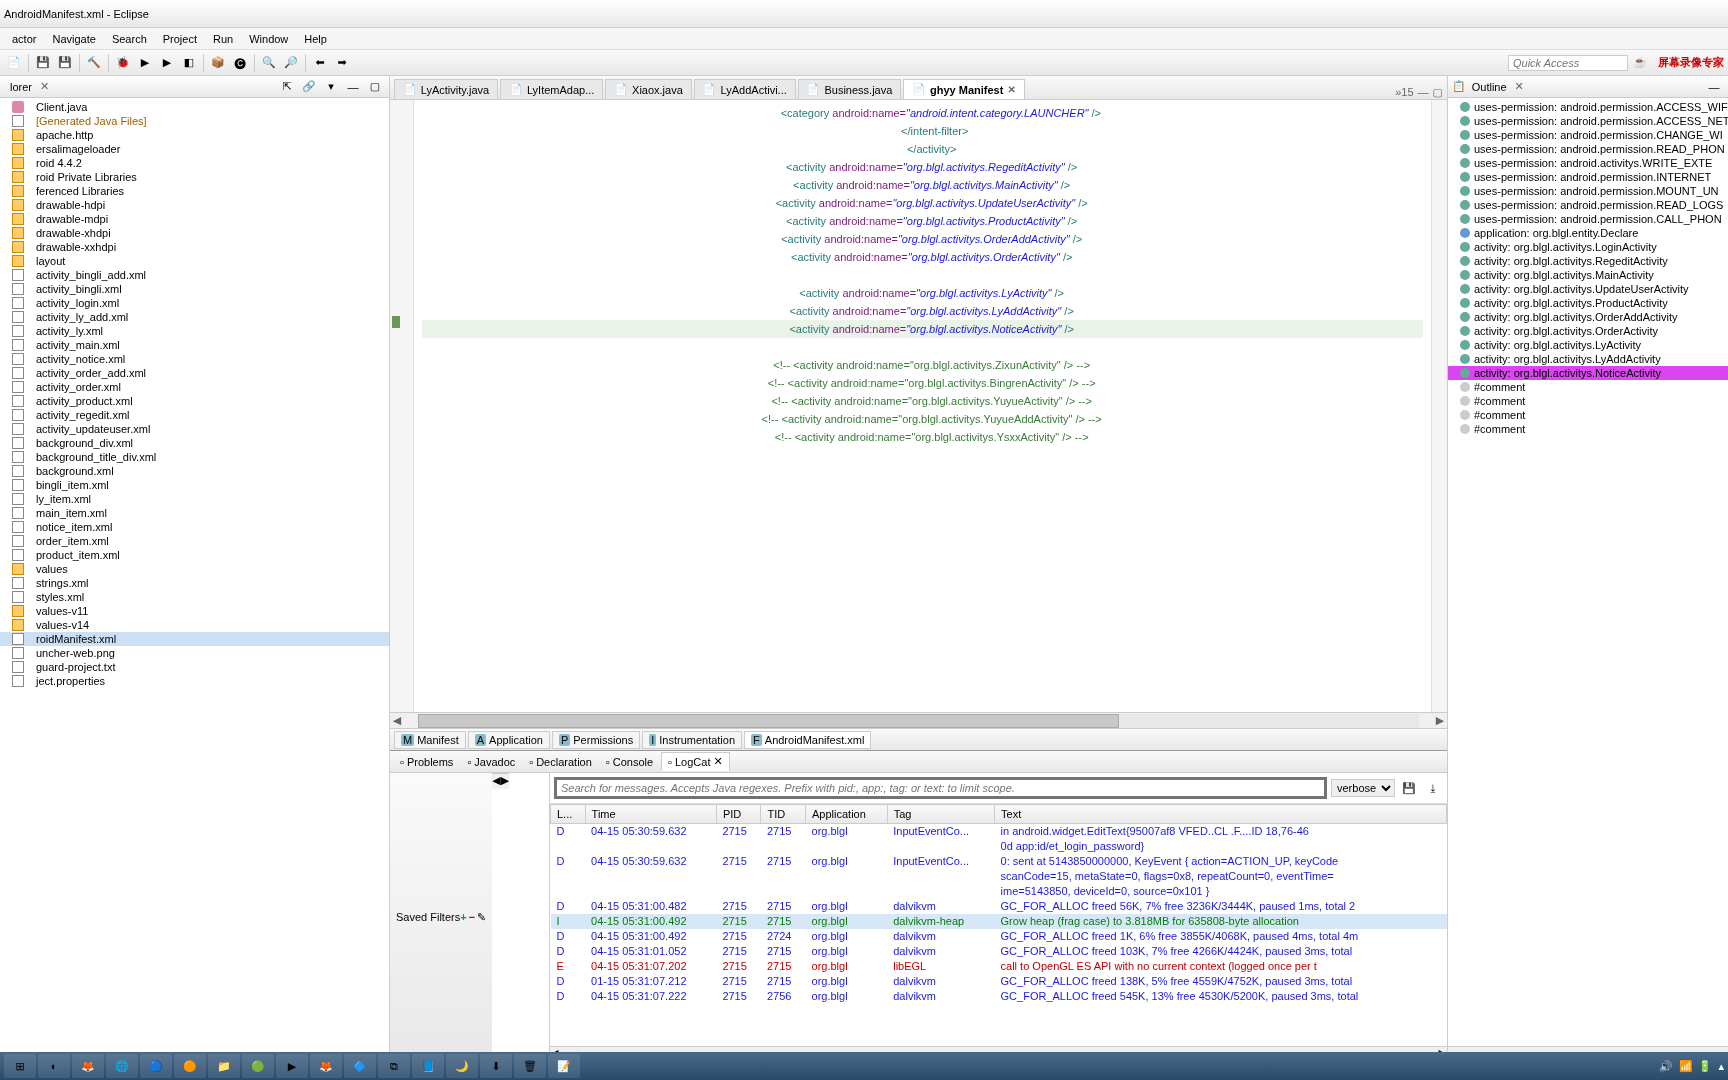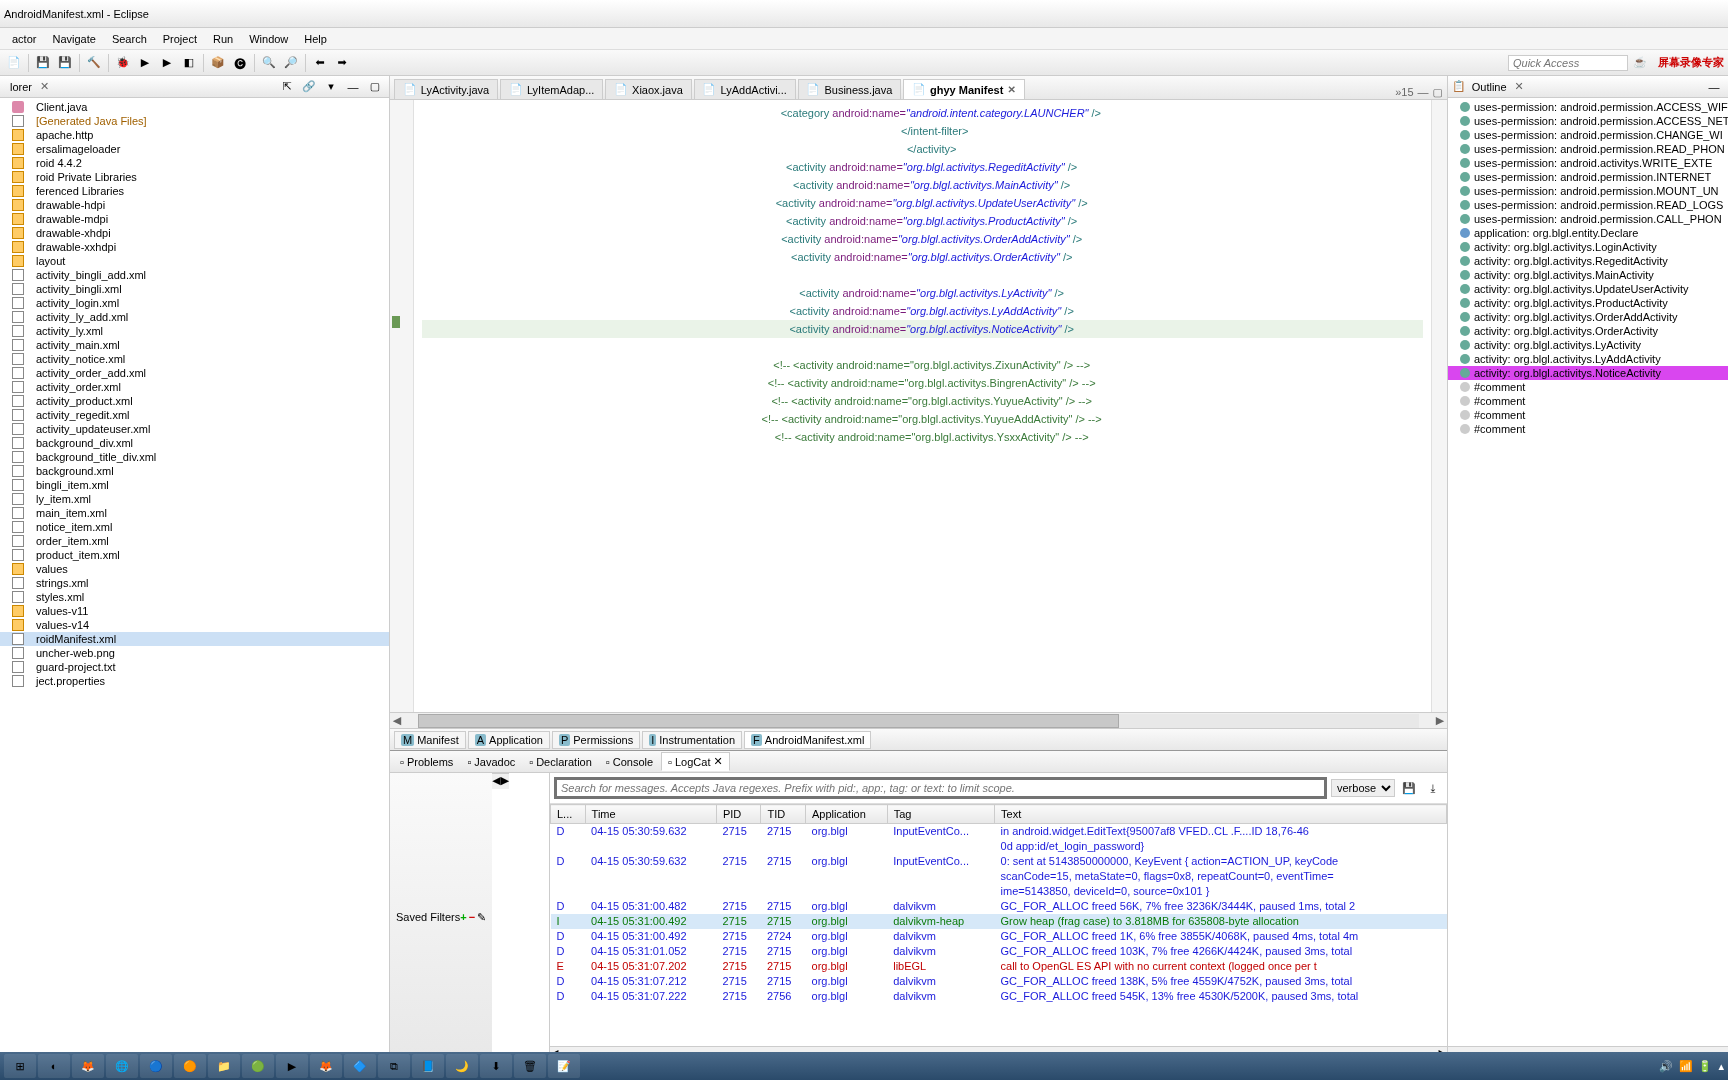--- a/index.html
+++ b/index.html
@@ -565,21 +565,21 @@
                     <td>E</td>
                     <td>04-15 05:31:07.202</td>
                     <td>2715</td>
                     <td>2715</td>
                     <td>org.blgl</td>
                     <td>libEGL</td>
                     <td>call to OpenGL ES API with no current context (logged once per t</td>
                   </tr>
                   <tr class="lvl-D">
                     <td>D</td>
-                    <td>04-15 05:31:07.212</td>
+                    <td>01-15 05:31:07.212</td>
                     <td>2715</td>
                     <td>2715</td>
                     <td>org.blgl</td>
                     <td>dalvikvm</td>
                     <td>GC_FOR_ALLOC freed 138K, 5% free 4559K/4752K, paused 3ms, total</td>
                   </tr>
                   <tr class="lvl-D">
                     <td>D</td>
                     <td>04-15 05:31:07.222</td>
                     <td>2715</td>

